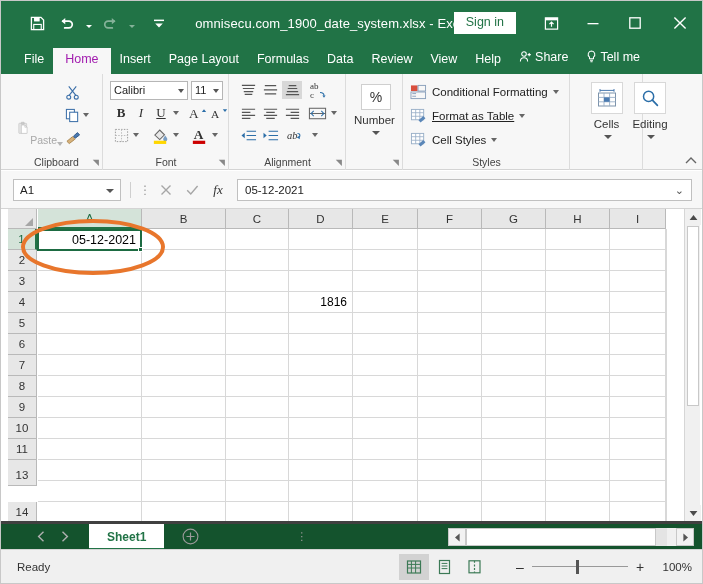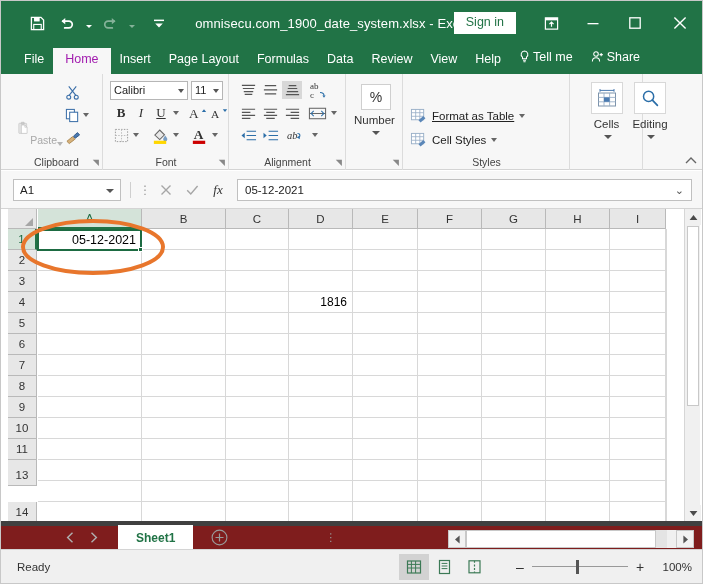--- a/index.html
+++ b/index.html
@@ -370,23 +370,23 @@
   .vsb-thumb {
     position: absolute; left: 2px; top: 17px;
     width: 12px; height: 180px;
     background: #ffffff; border: 1px solid #c8c8c8;
   }
 
   
   .sheetbar {
     position: absolute; left: 0; top: 520px;
     width: 703px; height: 28px;
-    background: #7f1d1d;
-    border-top: 5px solid #404040;
-    display: flex; align-items: center; padding-left: 29px;
+    background: #14532d;
+    border-top: 3px solid #404040;
+    display: flex; align-items: center;
   }
   .nav-arrow {
     width: 24px; height: 24px;
     display: flex; align-items: center; justify-content: center;
     color: #b0b0b0;
   }
   .nav-arrow.first { margin-left: 28px; }
   .sheettab {
     margin-left: 12px;
     background: #ffffff;
@@ -550,34 +550,34 @@
     <div class="tab active">Home</div>
     <div class="tab">Insert</div>
     <div class="tab">Page Layout</div>
     <div class="tab">Formulas</div>
     <div class="tab">Data</div>
     <div class="tab">Review</div>
     <div class="tab">View</div>
     <div class="tab">Help</div>
     <div class="tab">
       <span class="tab-icon">
-        <svg width="11" height="13" viewBox="0 0 11 13">
-            <path d="M5.5 1.1a3.4 3.4 0 00-2 6.1v1.5h4V7.2a3.4 3.4 0 00-2-6.1z" fill="none" stroke="#fff" stroke-width="1.05"></path>
-            <path d="M4 10.3h3M4.4 11.7h2.2" stroke="#fff" stroke-width="1.05"></path>
-          </svg>
-      </span><span>Tell me</span>
-    </div>
-    <div class="tab">
-      <span class="tab-icon">
         <svg width="13" height="13" viewBox="0 0 13 13">
             <circle cx="5" cy="4" r="2.3" fill="none" stroke="#fff" stroke-width="1.05"></circle>
             <path d="M1.4 11.4c0-2.2 1.6-3.6 3.6-3.6s3.6 1.4 3.6 3.6" fill="none" stroke="#fff" stroke-width="1.05"></path>
             <path d="M10.2 3v3.2M8.6 4.6h3.2" stroke="#fff" stroke-width="1.05"></path>
           </svg>
       </span><span>Share</span>
+    </div>
+    <div class="tab">
+      <span class="tab-icon">
+        <svg width="11" height="13" viewBox="0 0 11 13">
+            <path d="M5.5 1.1a3.4 3.4 0 00-2 6.1v1.5h4V7.2a3.4 3.4 0 00-2-6.1z" fill="none" stroke="#fff" stroke-width="1.05"></path>
+            <path d="M4 10.3h3M4.4 11.7h2.2" stroke="#fff" stroke-width="1.05"></path>
+          </svg>
+      </span><span>Tell me</span>
     </div>
   </div>
 
   <div class="ribbon">
 
     <div class="rgroup g-clip">
       <div class="paste-btn">
         <svg width="30" height="34" viewBox="0 0 30 34">
           <rect x="4" y="4" width="18" height="23" rx="1.5" fill="#e4e4e4" stroke="#bdbdbd" stroke-width="1.2"></rect>
           <rect x="9.5" y="1.5" width="7" height="4.5" rx="1" fill="#cfcfcf" stroke="#b0b0b0" stroke-width="1"></rect>
@@ -754,20 +754,32 @@
     </div>
 
     <div class="rgroup g-num">
       <div class="num-box">%</div>
       <div class="num-txt">Number</div>
       <div class="num-caret"></div>
       <div class="rgroup-dlg">◥</div>
     </div>
 
     <div class="rgroup g-styles">
+      <div class="style-item" style="top:10px;">
+        <span class="ic">
+          <svg width="17" height="16" viewBox="0 0 18 17">
+              <rect x="1" y="1.5" width="7" height="6" fill="#d94f3d"></rect>
+              <rect x="8.5" y="1.5" width="8" height="6" fill="none" stroke="#8aa0bb" stroke-width="1"></rect>
+              <rect x="1" y="8.5" width="15.5" height="7" fill="none" stroke="#8aa0bb" stroke-width="1"></rect>
+              <path d="M2.4 10.2h4M2.4 13h4" stroke="#8aa0bb" stroke-width="1"></path>
+            </svg>
+        </span>
+        <span>Conditional Formatting</span>
+        <i class="mini-caret" style="margin-left:5px;"></i>
+      </div>
       <div class="style-item" style="top:34px;text-decoration:underline;">
         <span class="ic">
           <svg width="17" height="16" viewBox="0 0 18 17">
               <rect x="1.5" y="1.5" width="13" height="11" fill="#fff" stroke="#9ab0c8" stroke-width="1"></rect>
               <path d="M1.5 5h13M1.5 8.8h13M6 1.5v11M10.4 1.5v11" stroke="#9ab0c8" stroke-width="0.9"></path>
               <path d="M9 13l5-4.6 2.4 2.6-5.2 4.5z" fill="#5b87b8"></path>
             </svg>
         </span>
         <span>Format as Table</span>
         <i class="mini-caret" style="margin-left:5px;"></i>

